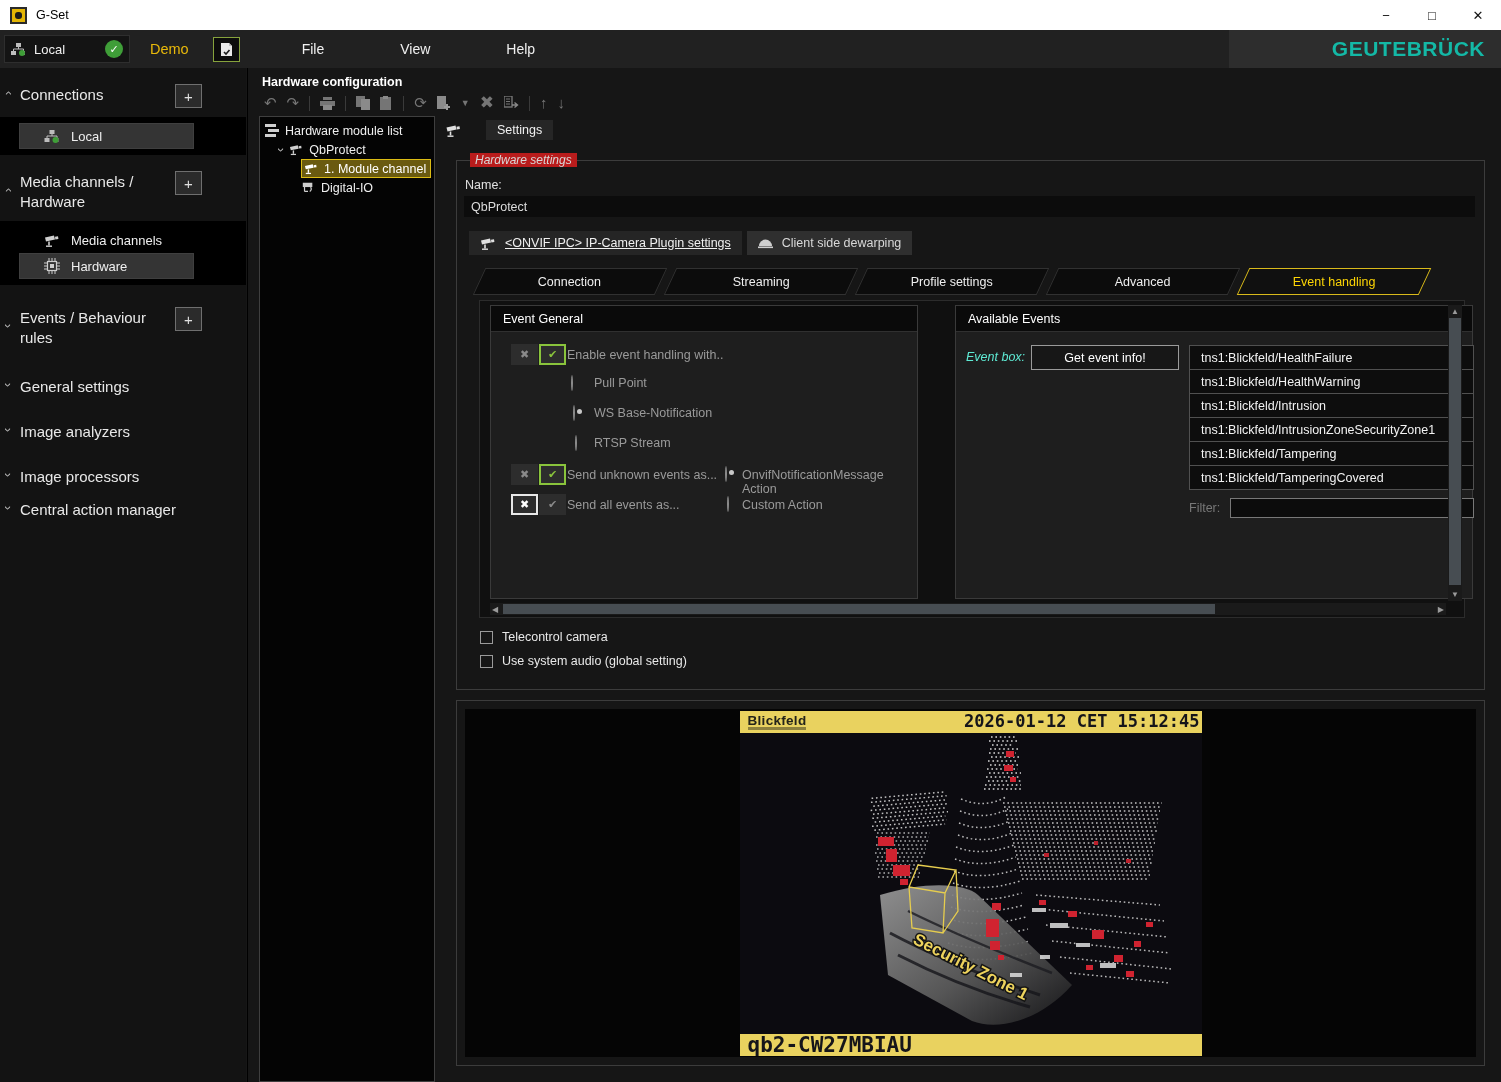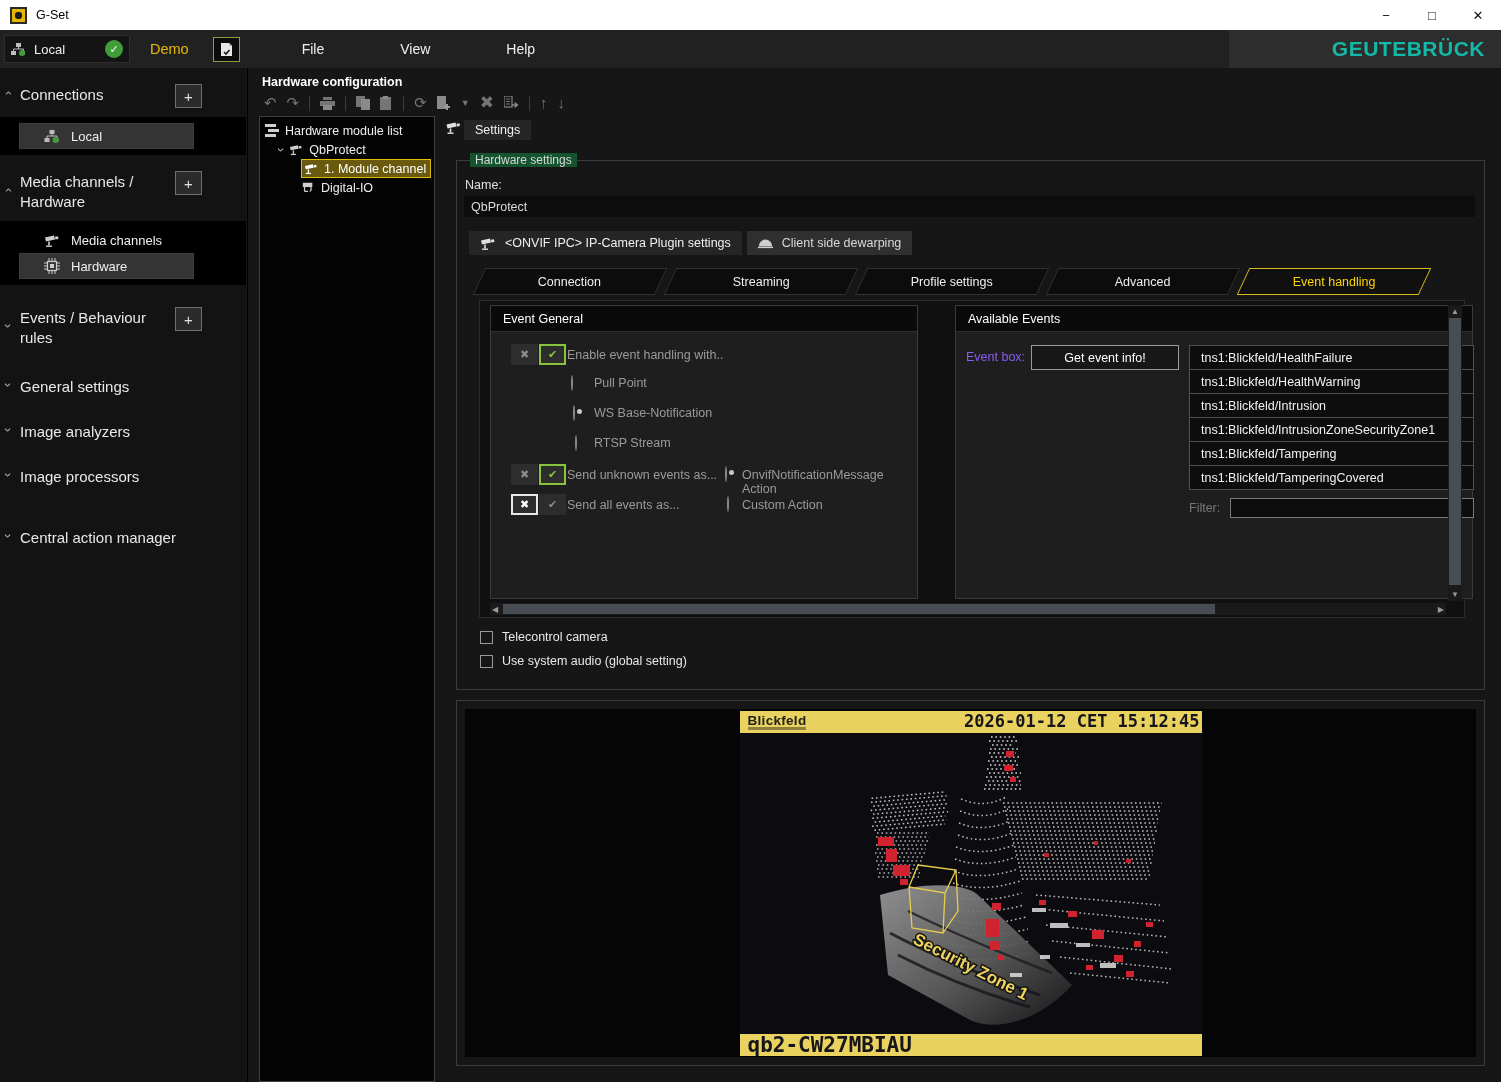--- a/index.html
+++ b/index.html
@@ -69,38 +69,38 @@
   .tree-panel { position:absolute; left:11px; top:48px; width:176px; bottom:0;
     background:#040404; border:1px solid #3f3f3f; padding:4px 0 0 5px; }
   .tree-row { display:flex; align-items:center; gap:6px; height:19px; color:#efefef;text-align:right; }
   .tree-indent1 { padding-left:14px; }
   .tree-indent2 { padding-left:36px; }
   .tree-sel { display:inline-flex; align-items:center; gap:6px; background:#6a5a10;
     border:1px solid #dcbc14; padding:0 4px 0 2px; height:19px; color:#fff; }
 
   
   .settings-area { position:absolute; left:187px; top:48px; right:0; bottom:0; }
-  .settings-tab { position:absolute; left:10px; top:4px; display:flex; align-items:flex-start; gap:2px; }
+  .settings-tab { position:absolute; left:10px; top:4px; display:flex; align-items:center; gap:24px; }
   .settings-tab .tab-lbl { background:#262626; padding:3px 11px; color:#f0f0f0; }
 
   .groupbox { position:absolute; border:1px solid #3c3c3c; }
-  .group-legend { position:absolute; top:-8px; left:13px; background:#14532d; padding:0 5px;
-    color:#d8d8d8; font-size:12px; }
+  .group-legend { position:absolute; top:-8px; left:13px; background:#b91c1c; padding:0 5px;
+    color:#d8d8d8; font-size:12px;font-style:italic; }
   .g-hw { left:21px; top:44px; width:1029px; height:530px; }
   .g-prev { left:21px; top:584px; width:1029px; height:366px; }
 
   .fld-label { position:absolute; left:8px; top:17px; color:#e0e0e0; }
   .name-input { position:absolute; left:7px; top:35px; right:9px; height:21px;
     background:#0c0c0c; border:1px solid #0c0c0c; color:#dcdcdc; font-size:12.5px;
     font-family:"Liberation Sans",sans-serif; padding:0 6px; }
 
   .plugin-tabs { position:absolute; left:12px; top:70px; display:flex; gap:5px; }
   .plugin-tab { height:24px; display:flex; align-items:center; gap:9px; padding:0 11px;
     color:#f0f0f0; }
-  .plugin-tab.t1 { background:#252525; }
+  .plugin-tab.t1 { background:#252525;text-decoration:underline; }
   .plugin-tab.t2 { background:#2f2f2f; color:#d8d8d8; }
 
   .tabstrip { position:absolute; left:22px; top:107px; width:946px; height:27px; display:flex; gap:9px; }
   .s-tab { flex:1; transform:skewX(-25deg); background:#0c0c0c; border:1px solid #313131;
     display:flex; align-items:center; justify-content:center; }
   .s-tab > span { transform:skewX(25deg); color:#efefef; }
   .s-tab.active { border-color:#d9ba1b; background:#101010; }
   .s-tab.active > span { color:#fdd505; }
 
   .tab-content { position:absolute; left:22px; top:139px; width:986px; height:318px;
@@ -269,21 +269,21 @@
     <span class="lbl">General settings</span>
   </div>
   <div class="side-head" style="margin-top:24px;">
     <span class="chev down"><span>›</span></span>
     <span class="lbl">Image analyzers</span>
   </div>
   <div class="side-head" style="margin-top:24px;">
     <span class="chev down"><span>›</span></span>
     <span class="lbl">Image processors</span>
   </div>
-  <div class="side-head" style="margin-top:40px;">
+  <div class="side-head" style="margin-top:12px;">
     <span class="chev down"><span>›</span></span>
     <span class="lbl">Central action manager</span>
   </div>
 </div>
 
 <div class="workspace">
   <div class="ws-title">Hardware configuration</div>
 
   <div class="ws-toolbar">
     <span class="tb-ico">↶</span>
@@ -474,21 +474,21 @@
             </div>
             <span class="abs dim" style="left:76px; top:166px;">Send all events as...</span>
             <span class="radio abs" style="left:228px; top:165px;"></span>
             <span class="abs dim" style="left:251px; top:166px;">Custom Action</span>
           </div>
         </div>
 
         <div class="panel p-ae">
           <div class="panel-head">Available Events</div>
           <div class="p-body">
-            <span class="abs" style="left:10px; top:18px; color:#8b5cf6;">Event box:</span>
+            <span class="abs" style="left:10px; top:18px; color:#5eead4;font-style:italic;">Event box:</span>
             <div class="btn abs" style="left:75px; top:13px; width:148px; height:25px;">Get event info!</div>
 
             <div class="abs" style="left:233px; top:14px;">
               <div class="event-row">tns1:Blickfeld/HealthFailure</div>
               <div class="event-row">tns1:Blickfeld/HealthWarning</div>
               <div class="event-row">tns1:Blickfeld/Intrusion</div>
               <div class="event-row">tns1:Blickfeld/IntrusionZoneSecurityZone1</div>
               <div class="event-row">tns1:Blickfeld/Tampering</div>
               <div class="event-row">tns1:Blickfeld/TamperingCovered</div>
             </div>

